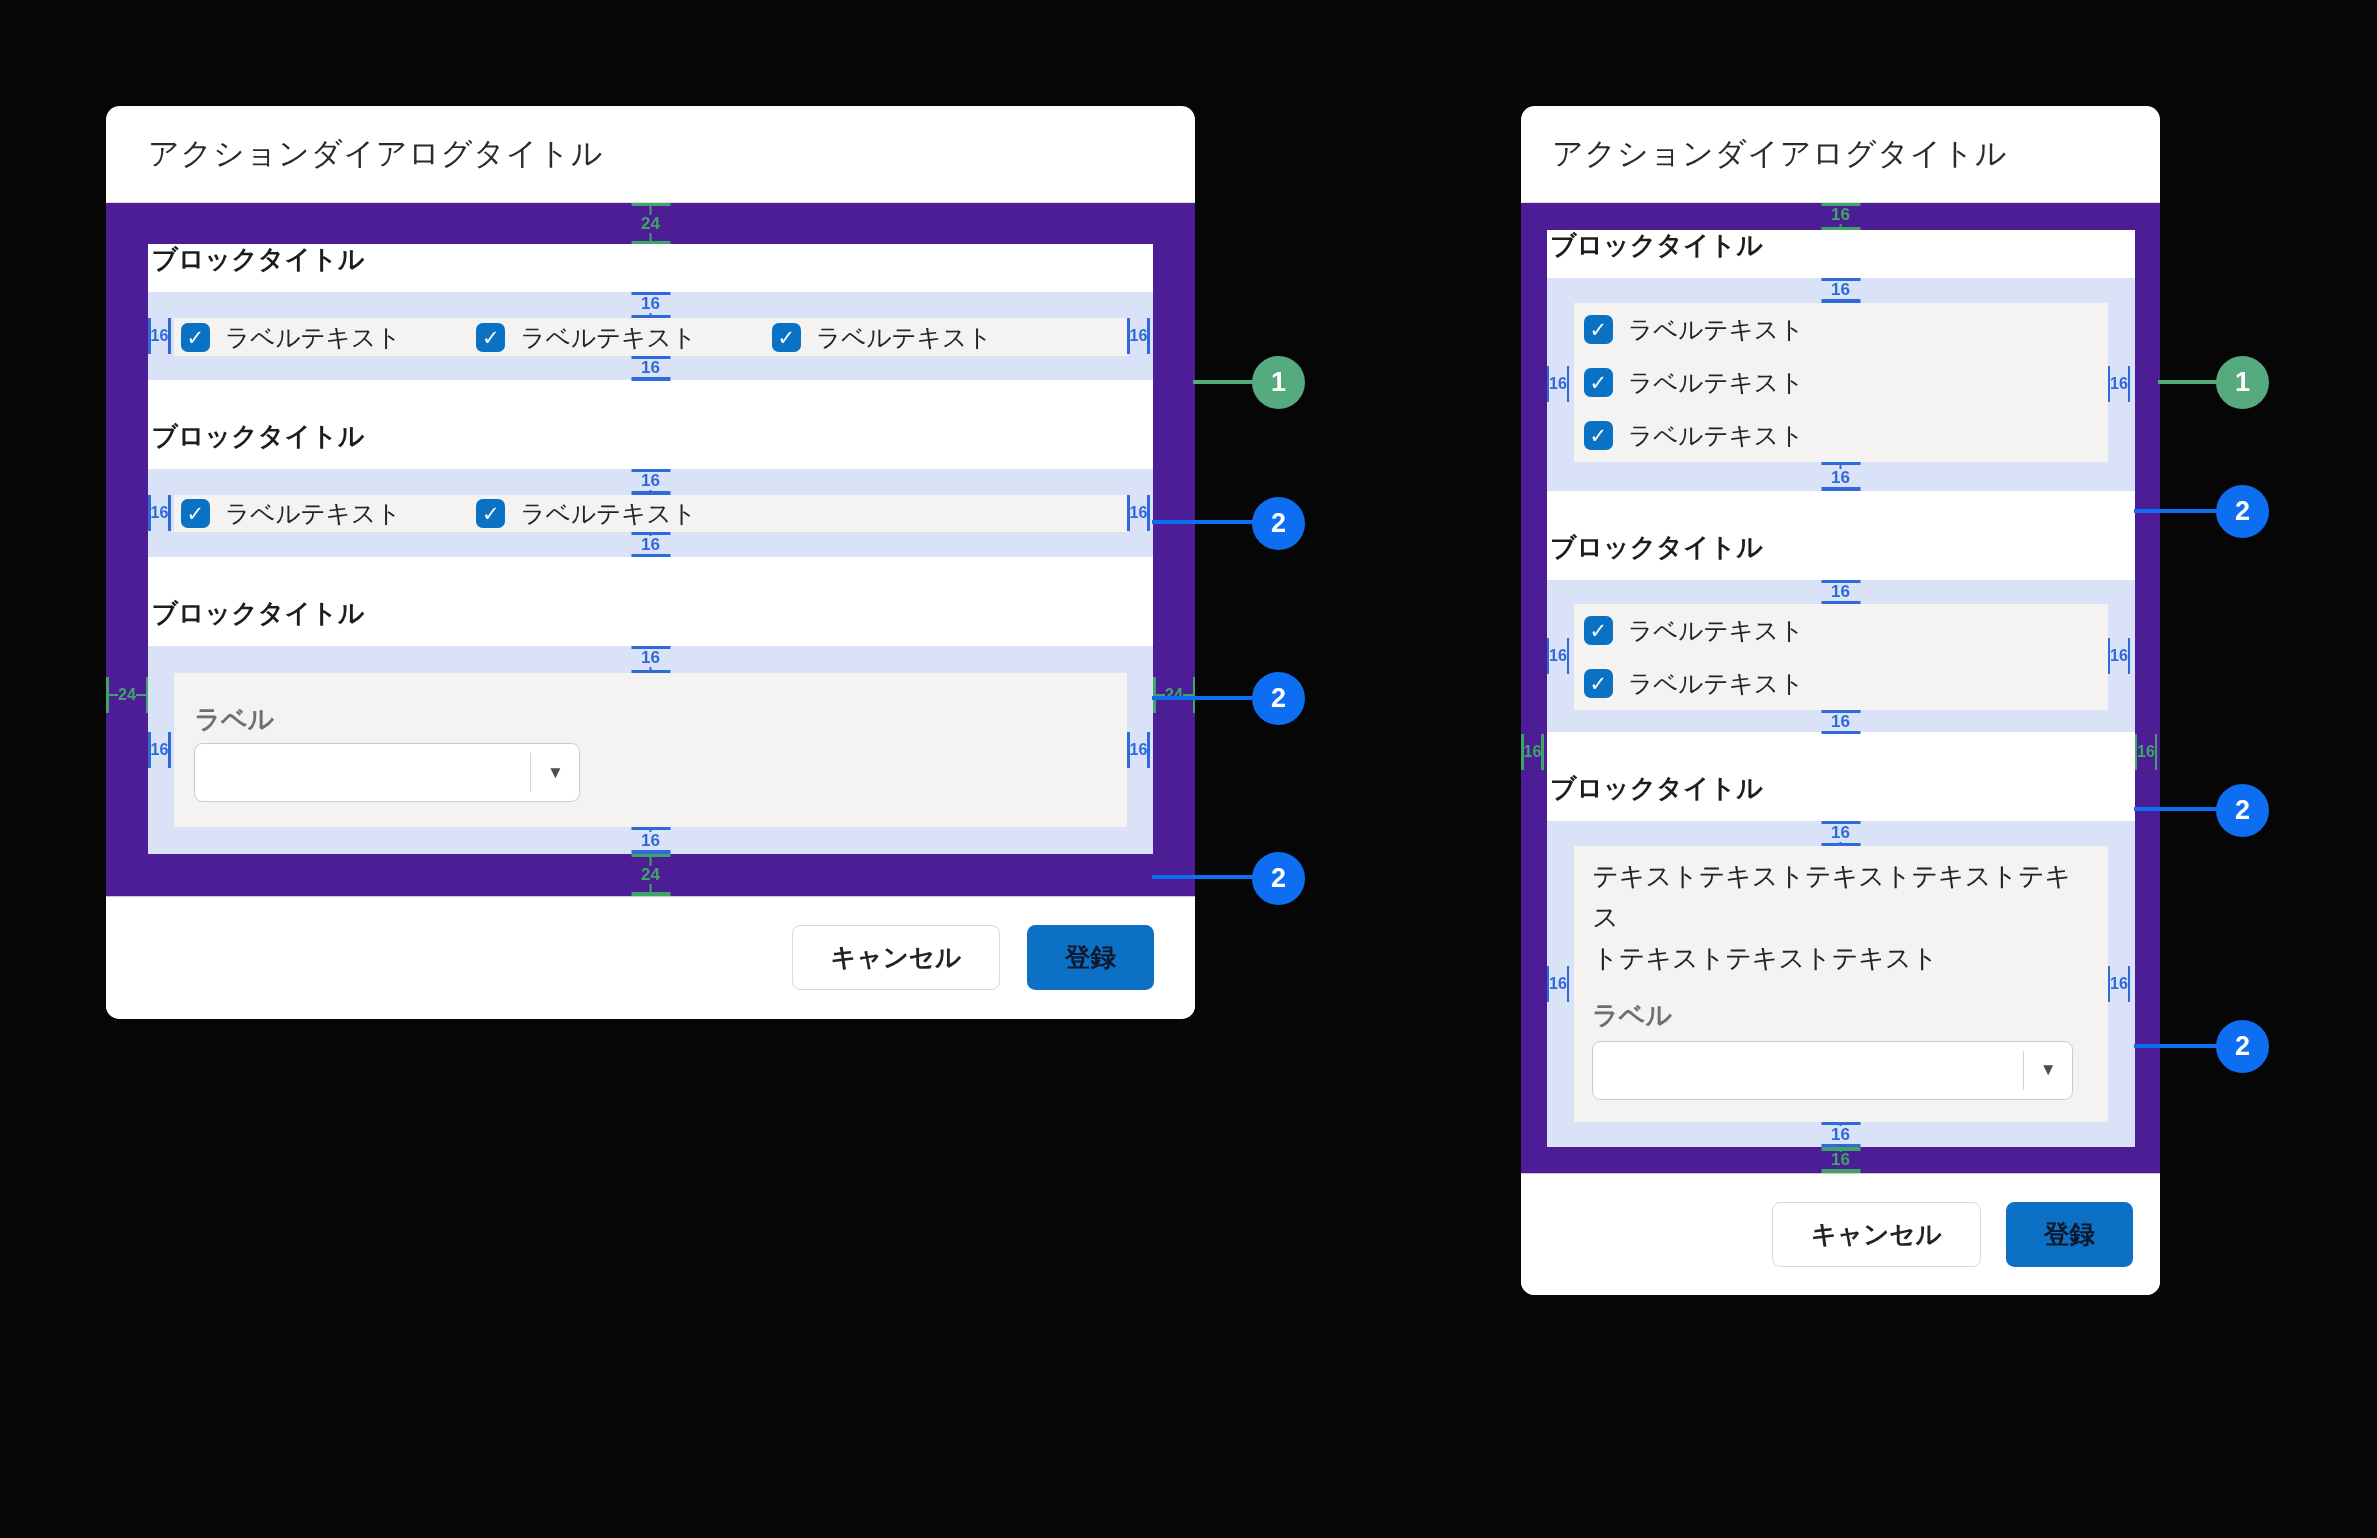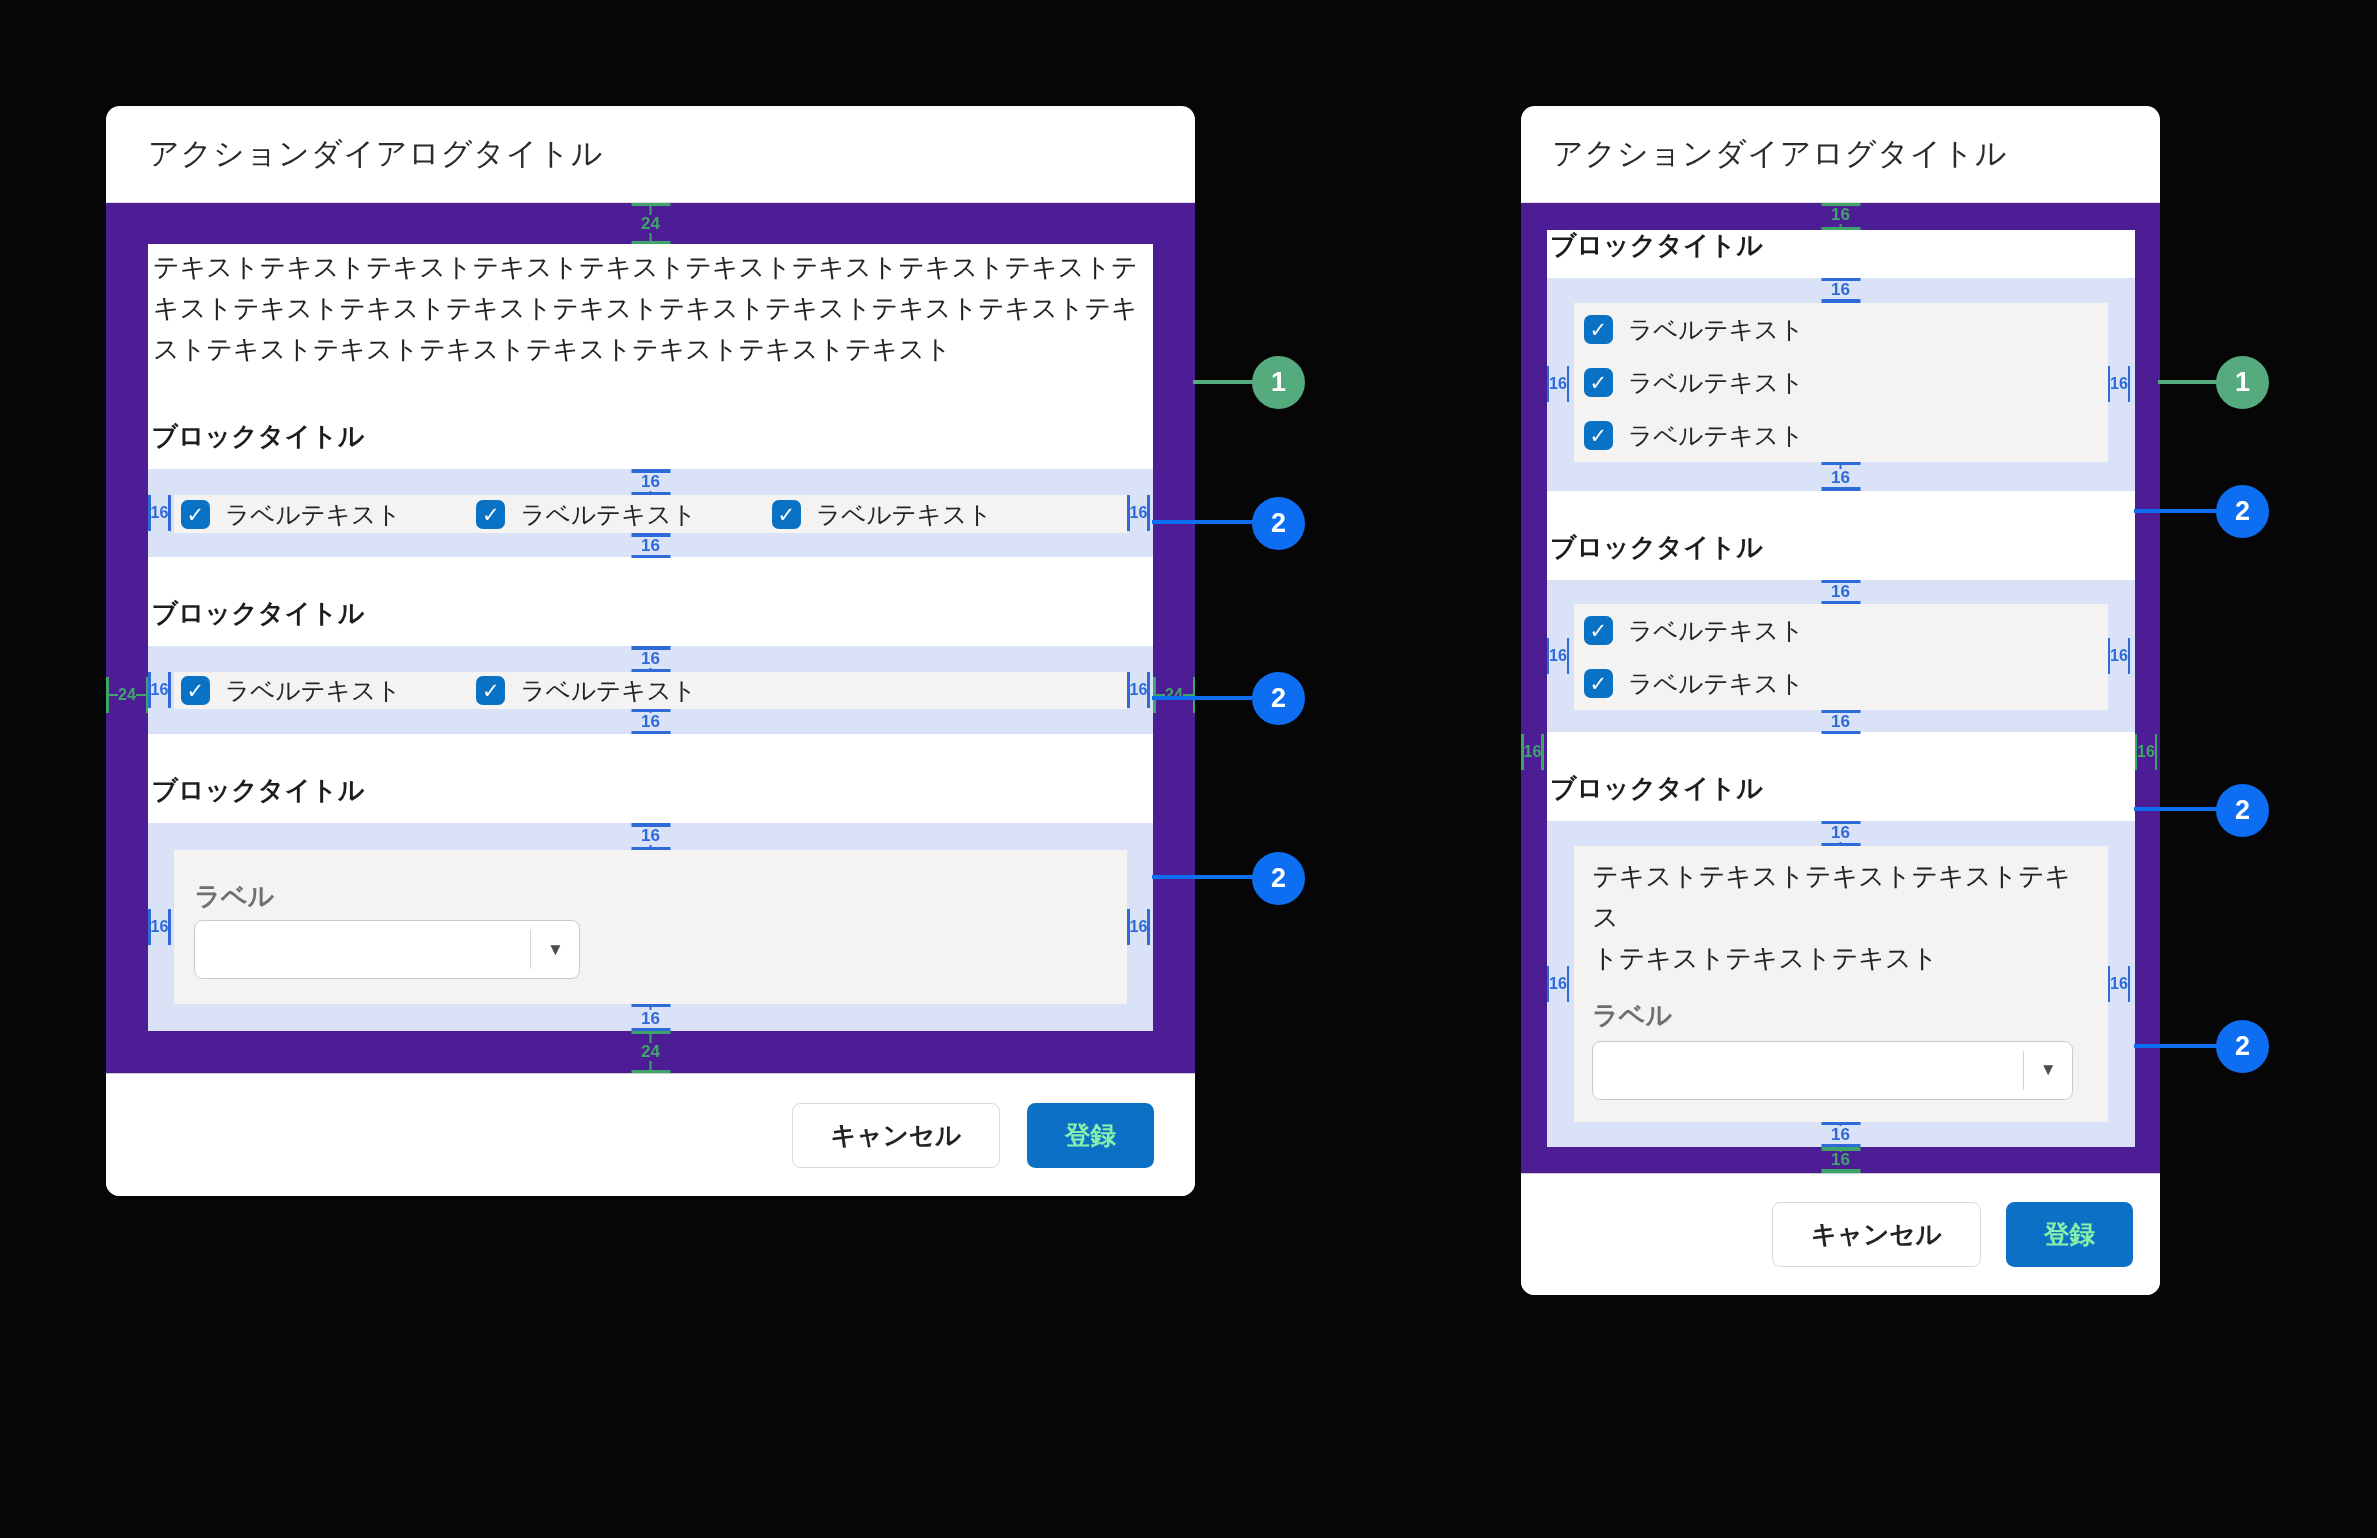--- a/index.html
+++ b/index.html
@@ -31,21 +31,21 @@
 
   .field-label{font-size:26px;line-height:31px;font-weight:bold;color:#6f6f6f;}
   .select{background:#fff;border:1.7px solid #c9c9c9;border-radius:8.5px;display:flex;align-items:center;justify-content:flex-end;box-sizing:border-box;}
   .sel-arrow-zone{width:48px;height:39px;border-left:1.7px solid #d4d4d4;display:flex;align-items:center;justify-content:center;}
   .sel-arrow{font-size:17px;color:#4c4c4c;}
   .sel-arrow::after{content:"▼";}
 
   .btn{height:65px;border-radius:8.5px;font-size:25.5px;font-weight:bold;padding:0 38px;
        font-family:inherit;display:flex;align-items:center;justify-content:center;cursor:pointer;}
   .btn-cancel{background:#fff;border:1.7px solid #d8d8d8;color:#232323;}
-  .btn-submit{background:#0c70c4;border:none;color:#86efac;}
+  .btn-submit{background:#0c70c4;border:none;color:#0f172a;}
 
   
   .vmark{position:absolute;left:50%;transform:translateX(-50%);width:39px;
          display:flex;flex-direction:column;align-items:center;z-index:3;}
   .vmark .bar{width:39px;height:3.4px;flex:none;}
   .vmark .stem{width:2.5px;flex:1;}
   .vmark .num{font-size:17px;line-height:18px;font-weight:bold;flex:none;}
   .hmark{position:absolute;top:50%;transform:translateY(-50%);height:36px;
          display:flex;flex-direction:row;align-items:center;z-index:3;}
   .hmark .bar{width:2.5px;height:36px;flex:none;}
@@ -100,23 +100,20 @@
       </div>
       <div class="hmark mk-green" style="right:0;left:auto;width:42px;top:474px;transform:none;">
         <i class="bar"></i>
           <i class="stem"></i>
           <span class="num">24</span>
           <i class="stem"></i>
           <i class="bar"></i>
       </div>
 
       <div class="content">
-        <p class="para" style="padding:3.4px 0 0 5.1px;margin-bottom:51px;">テキストテキストテキストテキストテキストテキストテキストテキストテキストテ
-キストテキストテキストテキストテキストテキストテキストテキストテキストテキ
-ストテキストテキストテキストテキストテキストテキストテキスト</p>
 
         <div class="block-title" style="margin:0 0 17px 3.4px;">ブロックタイトル</div>
         <div class="band" style="padding:26px 26px 24px;">
           <div class="vmark mk-blue" style="top:0;height:26px;">
             <i class="bar"></i>
               <span class="num">16</span>
               <i class="stem"></i>
               <i class="bar"></i>
           </div>
           <div class="vmark mk-blue" style="top:auto;bottom:0;height:24px;">

